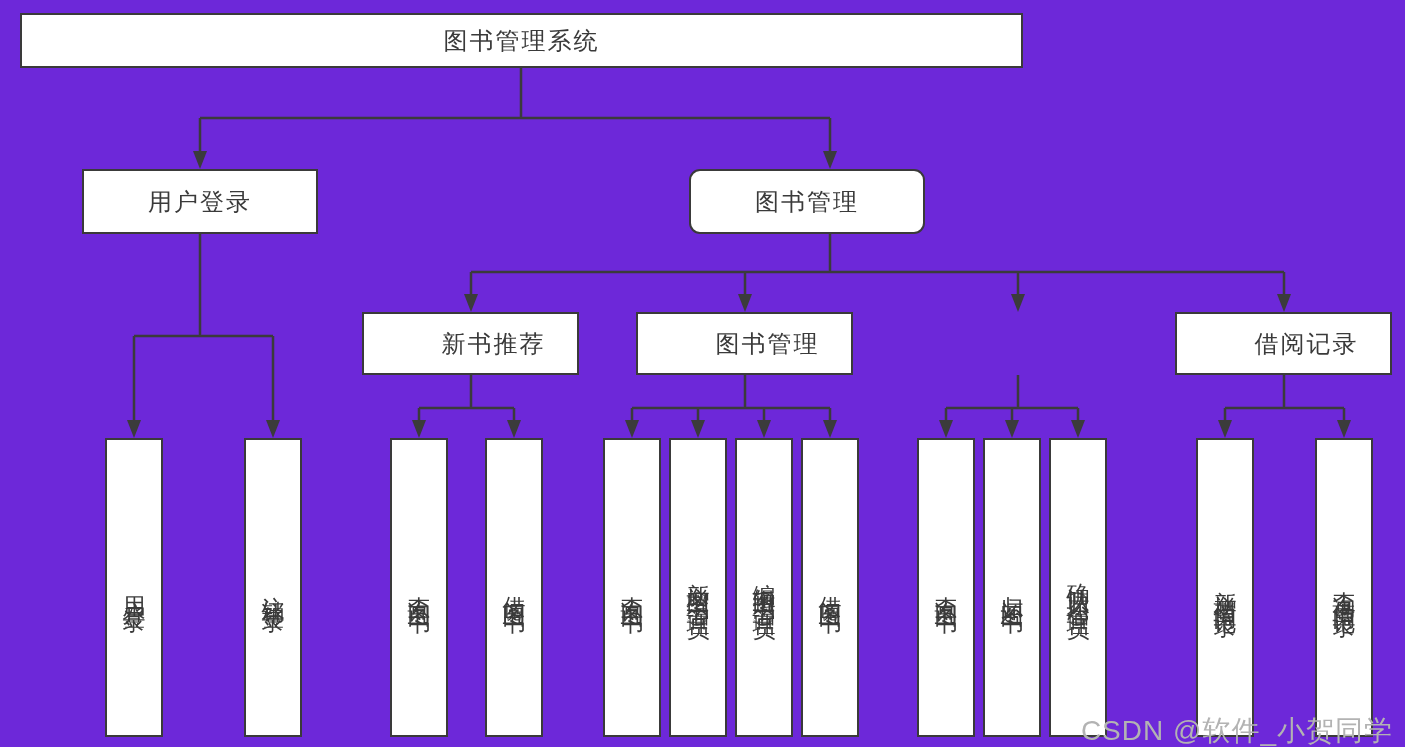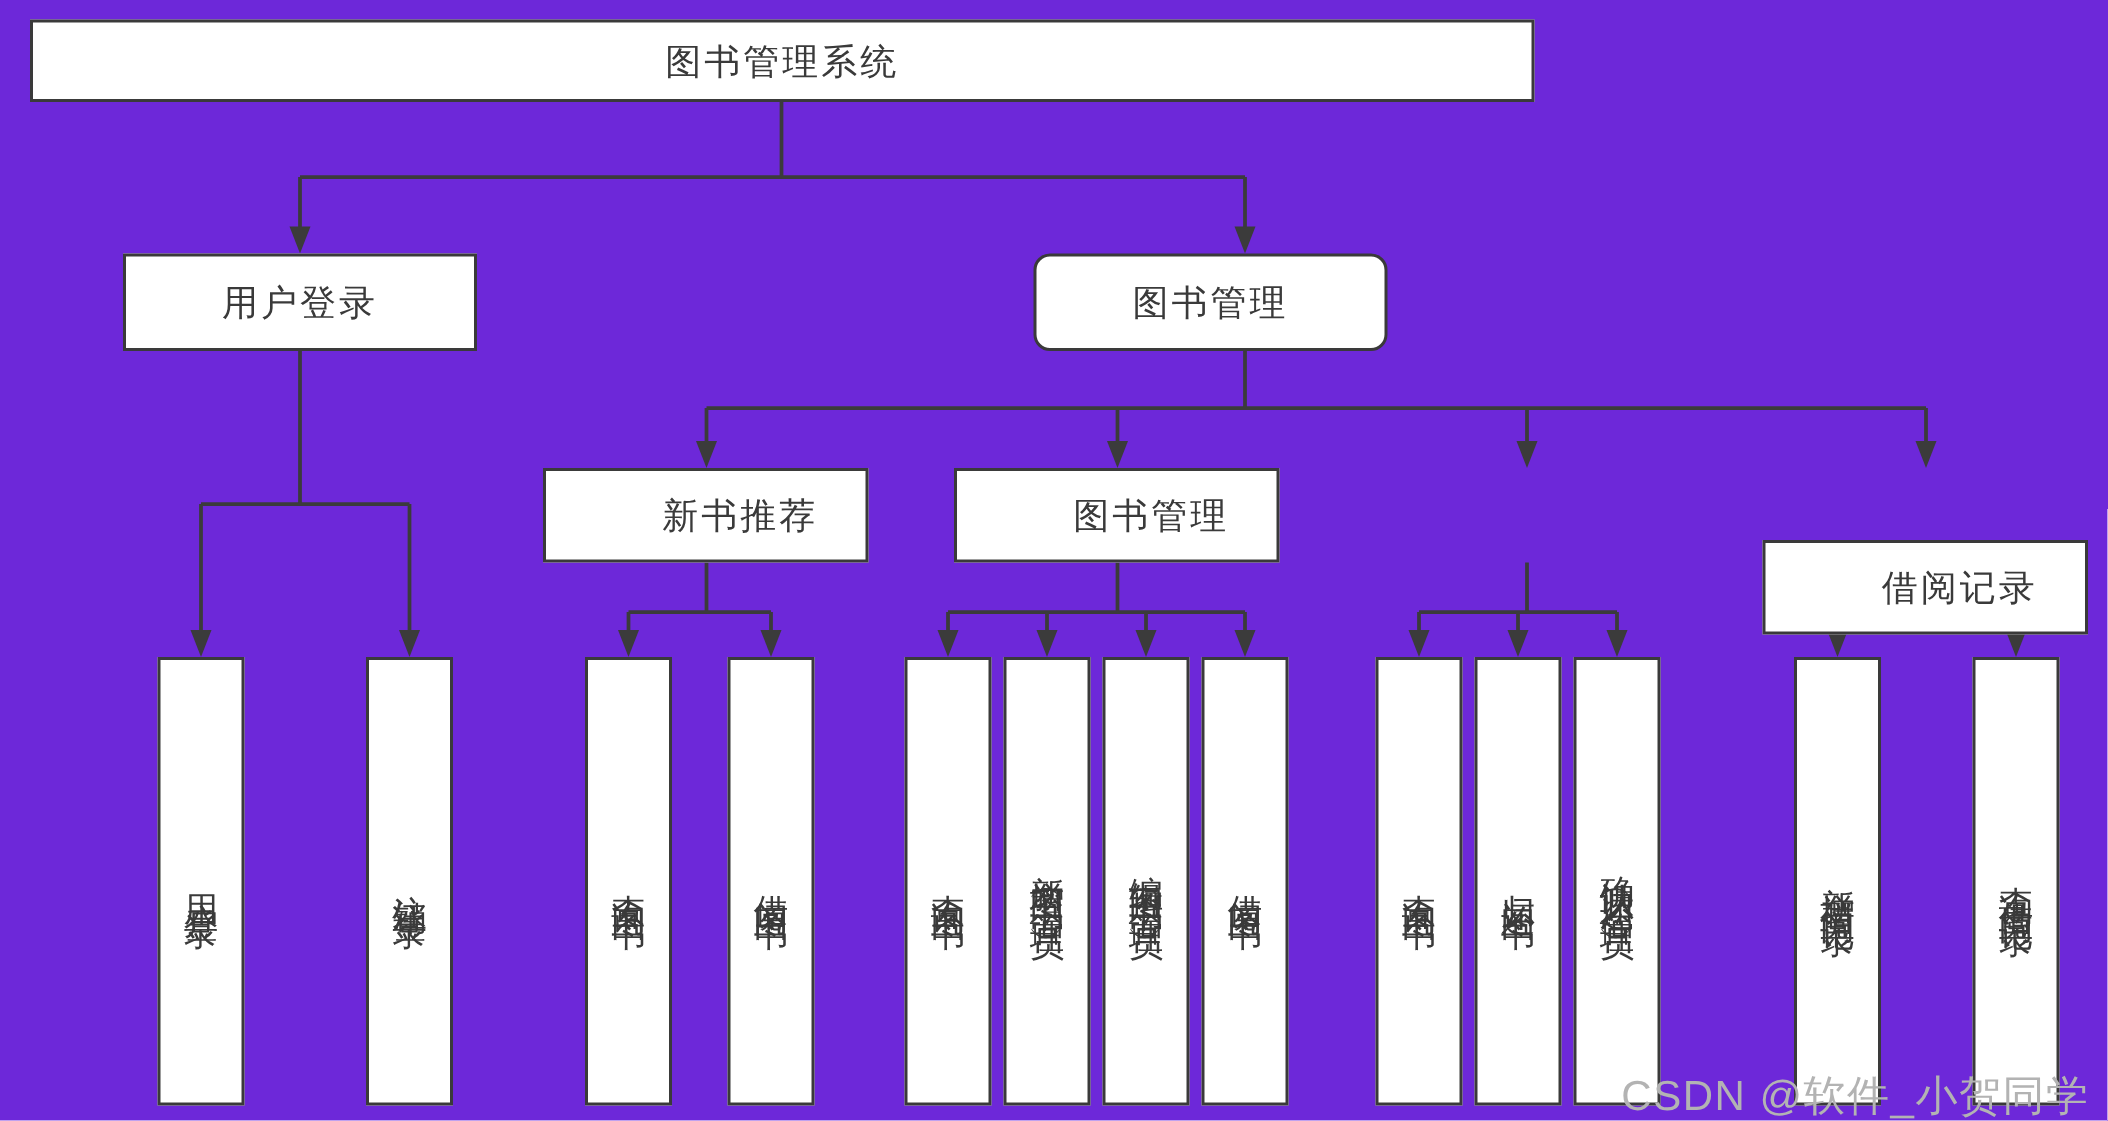--- a/index.html
+++ b/index.html
@@ -33,21 +33,21 @@
     letter-spacing: 2px;
     white-space: nowrap;
   }
   .node.root  { left: 20px;  top: 13px;  width: 1003px; height: 55px; }
   .node.lvl2a { left: 82px;  top: 169px; width: 236px;  height: 65px; }
   .node.lvl2b { left: 689px; top: 169px; width: 236px;  height: 65px; border-radius: 11px; }
   .node.lvl3  { top: 312px; width: 217px; height: 63px; padding-left: 46px; }
   .node.l3a { left: 362px;  }
   .node.l3b { left: 636px;  }
   .node.l3c { left: 909px;  }
-  .node.l3d { left: 1175px; margin-top: 48px; }
+  .node.l3d { left: 1175px; }
   .node.leaf { top: 438px; width: 58px; height: 299px; }
   .vtext {
     writing-mode: vertical-rl;
     text-orientation: mixed;
     font-size: 23px;
     letter-spacing: 5px;
     line-height: 1;
     white-space: nowrap;
     color: #3a3a3a;
   }

